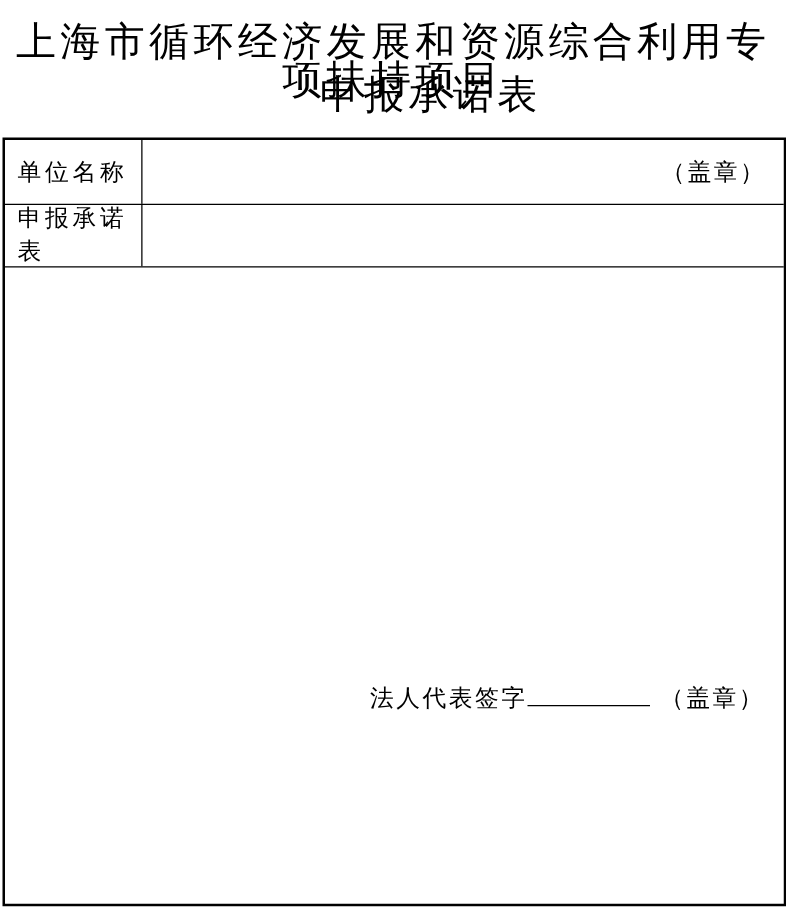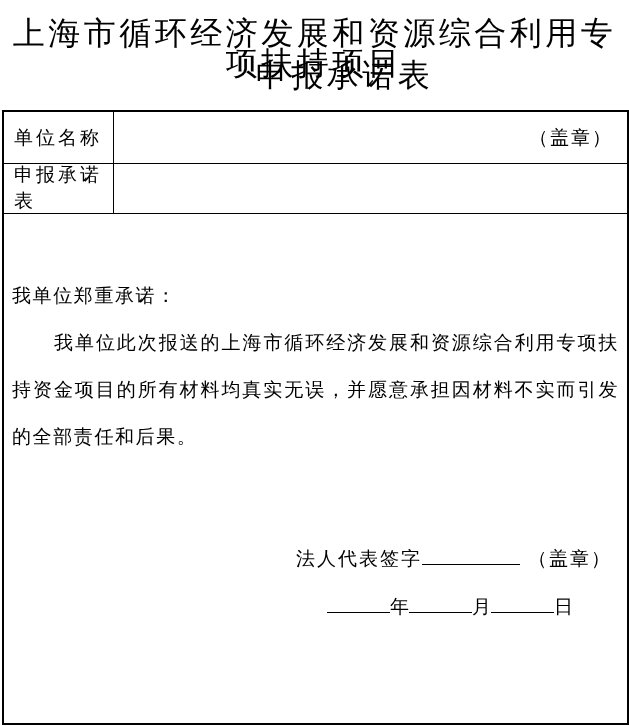--- a/index.html
+++ b/index.html
@@ -131,26 +131,19 @@
     </div>
   </div>
 
   <div class="row r2">
     <div class="label-cell">申报承诺表</div>
     <div class="value-cell">
       <span></span>
     </div>
   </div>
 
-  <div class="body-text">
-    <p>我单位郑重承诺：</p>
-    <p class="indent">我单位此次报送的上海市循环经济发展和资源综合利用专项扶持资金项目的所有材料均真实无误，并愿意承担因材料不实而引发的全部责任和后果。</p>
-  </div>
 
   <div class="sign-line">
     <span>法人代表签字</span><span class="blank sig"></span><span>（盖章）</span>
   </div>
 
-  <div class="date-line">
-    <span class="blank date"></span><span>年</span><span class="blank date"></span><span>月</span><span class="blank date"></span><span>日</span>
-  </div>
 
 </div>
 
 </body></html>

